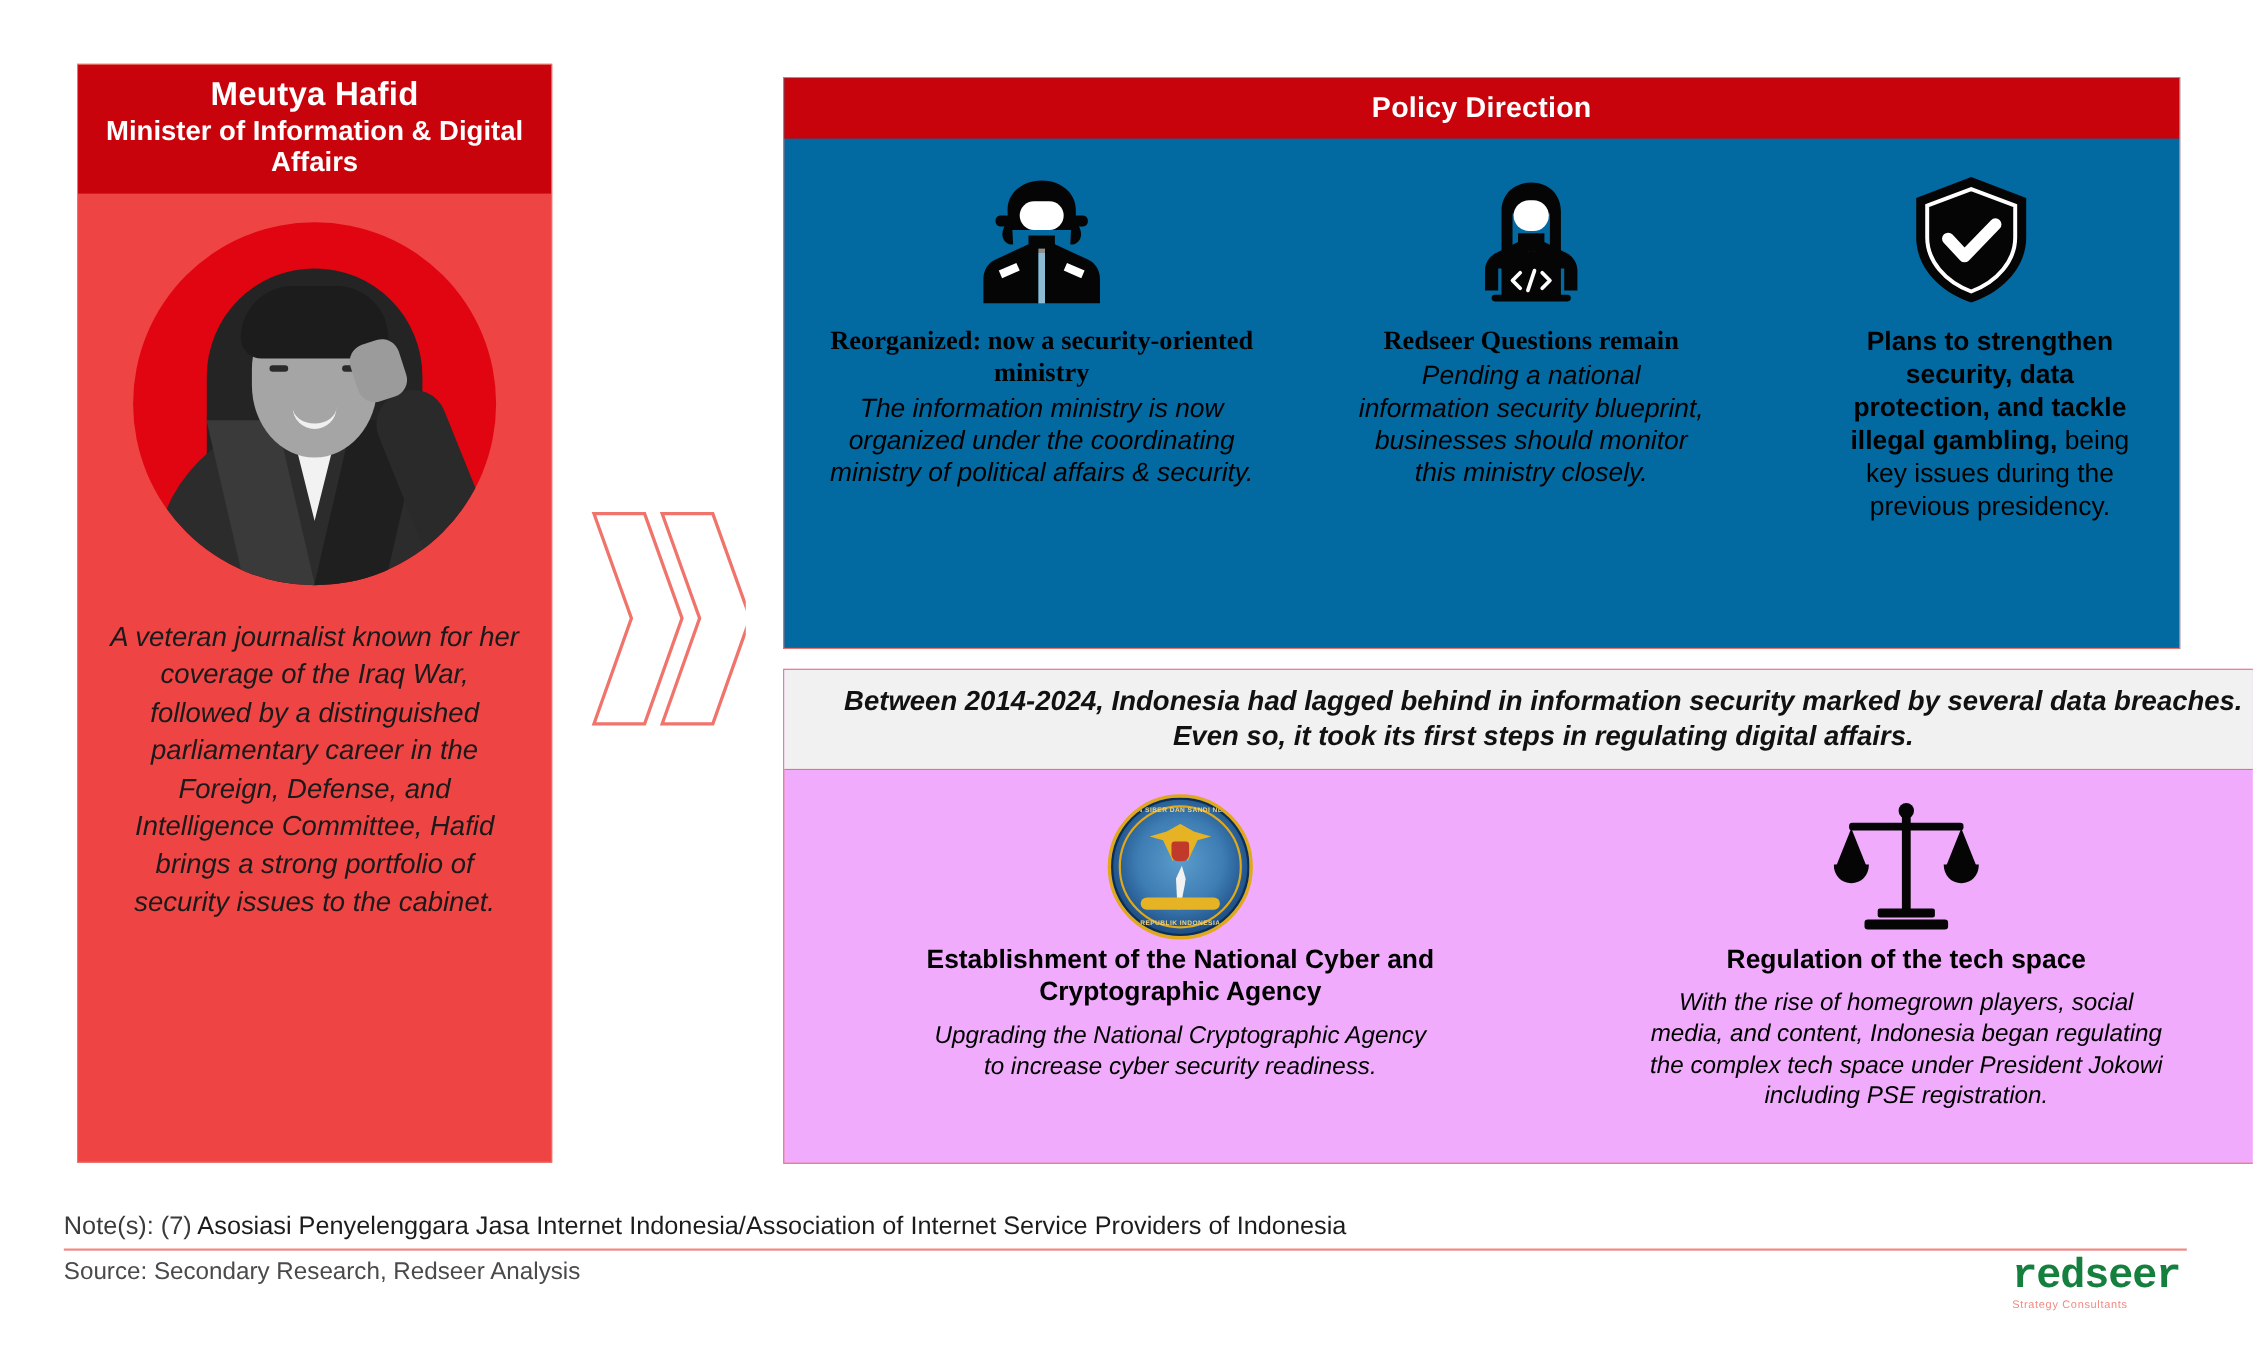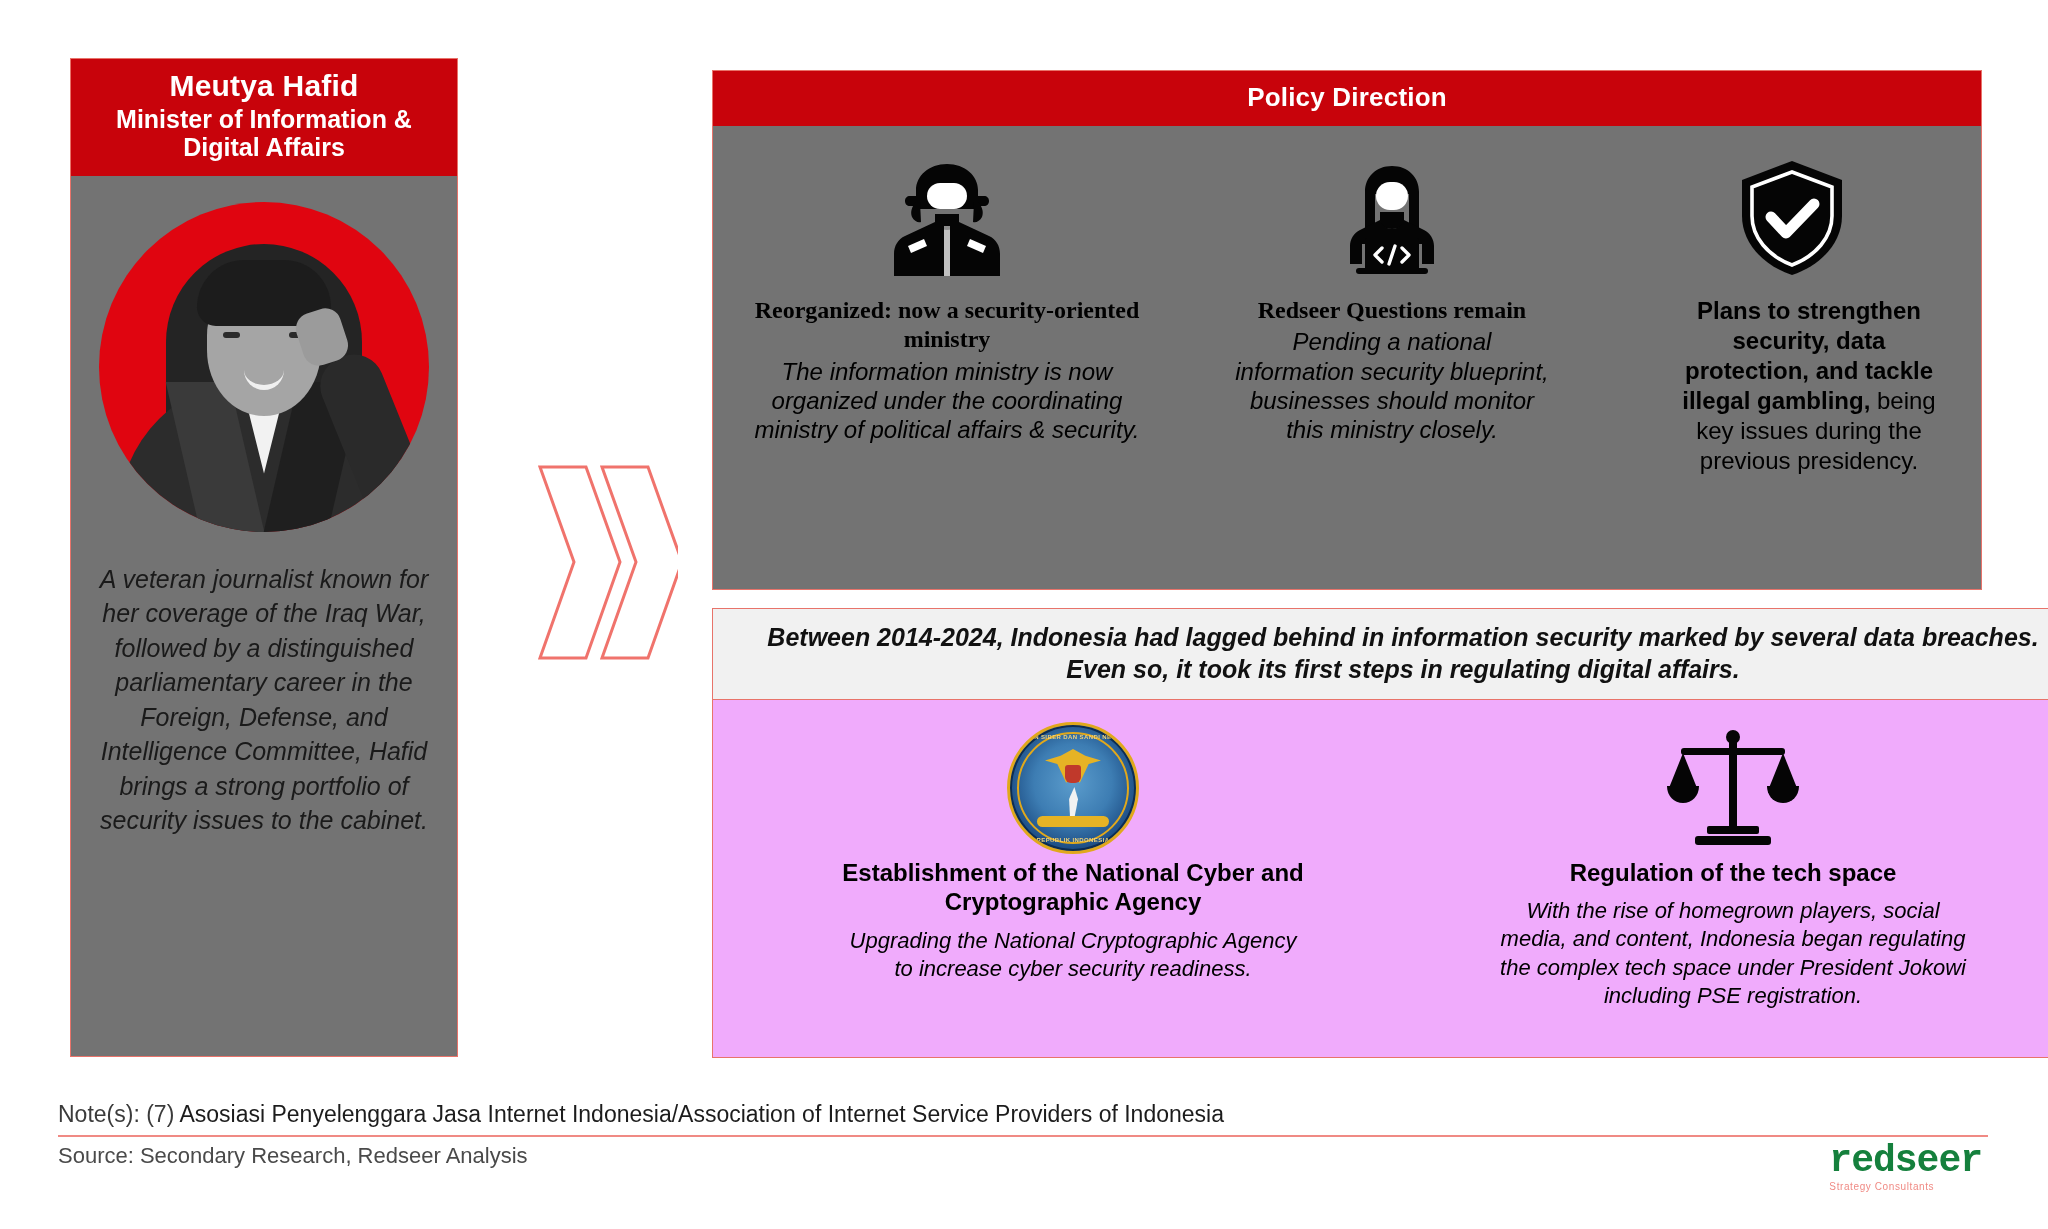--- a/index.html
+++ b/index.html
@@ -5,22 +5,22 @@
   html,body{margin:0;padding:0;background:#ffffff;}
   body{
     width:2048px;height:1229px;position:relative;overflow:hidden;
     font-family:"Liberation Sans","DejaVu Sans",sans-serif;
     color:#000;
     -webkit-font-smoothing:antialiased;
   }
 
   
   #profile-card{
-    position:absolute;left:70px;top:58px;width:388px;height:999px;
-    border:1.5px solid #e8736a;background:#737373;box-sizing:border-box;
+    position:absolute;left:70px;top:58px;width:432px;height:999px;
+    border:1.5px solid #e8736a;background:#ef4444;box-sizing:border-box;
   }
   #profile-header{
     background:#c8030b;color:#fff;text-align:center;
     padding:10px 8px 14px;box-sizing:border-box;
   }
   #profile-name{
     font-size:30px;font-weight:700;line-height:1.12;letter-spacing:.2px;
   }
   #profile-role{
     font-size:25px;font-weight:700;line-height:1.14;margin-top:2px;
@@ -94,21 +94,21 @@
   }
 
   
   #chevrons{
     position:absolute;left:528px;top:455px;width:150px;height:215px;
   }
 
   
   #policy-panel{
     position:absolute;left:712px;top:70px;width:1270px;height:520px;
-    border:1.5px solid #e8736a;box-sizing:border-box;background:#737373;
+    border:1.5px solid #e8736a;box-sizing:border-box;background:#0369a1;
   }
   #policy-header{
     background:#c8030b;color:#fff;text-align:center;
     font-size:26px;font-weight:700;padding:11px 0 13px;letter-spacing:.2px;
   }
   #policy-cols{
     display:flex;justify-content:space-between;align-items:flex-start;
     padding:32px 34px 0;box-sizing:border-box;
   }
   .pcol{box-sizing:border-box;text-align:center;}

